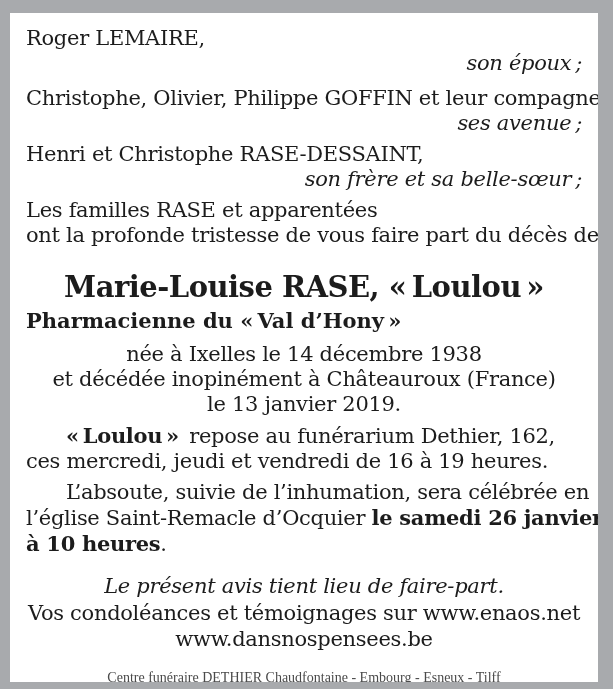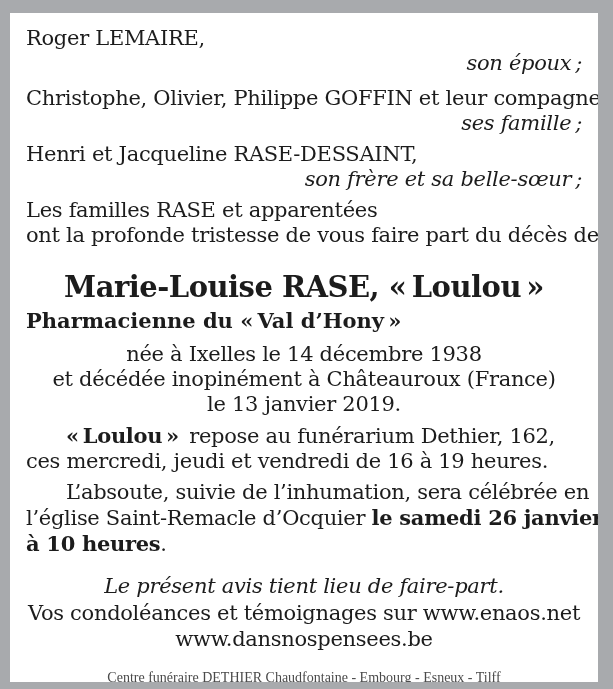--- a/index.html
+++ b/index.html
@@ -71,25 +71,25 @@
 <div class="frame">
   <div class="card">
 
     <div class="mourner-block">
       <div class="line l">Roger LEMAIRE,</div>
       <div class="line r">son époux ;</div>
     </div>
 
     <div class="mourner-block gap-lg">
       <div class="line l">Christophe, Olivier, Philippe GOFFIN et leur compagne,</div>
-      <div class="line r">ses famille ;</div>
+      <div class="line r">ses avenue ;</div>
     </div>
 
     <div class="mourner-block gap-md">
-      <div class="line l">Henri et Jacqueline RASE-DESSAINT,</div>
+      <div class="line l">Henri et Christophe RASE-DESSAINT,</div>
       <div class="line r">son frère et sa belle-sœur ;</div>
     </div>
 
     <div class="line l gap-md">Les familles RASE et apparentées</div>
     <div class="line c">ont la profonde tristesse de vous faire part du décès de</div>
 
     <div class="deceased-name">Marie-Louise RASE, « Loulou »</div>
     <div class="deceased-title">Pharmacienne du « Val d’Hony »</div>
 
     <div class="birth-death-block gap-md">

